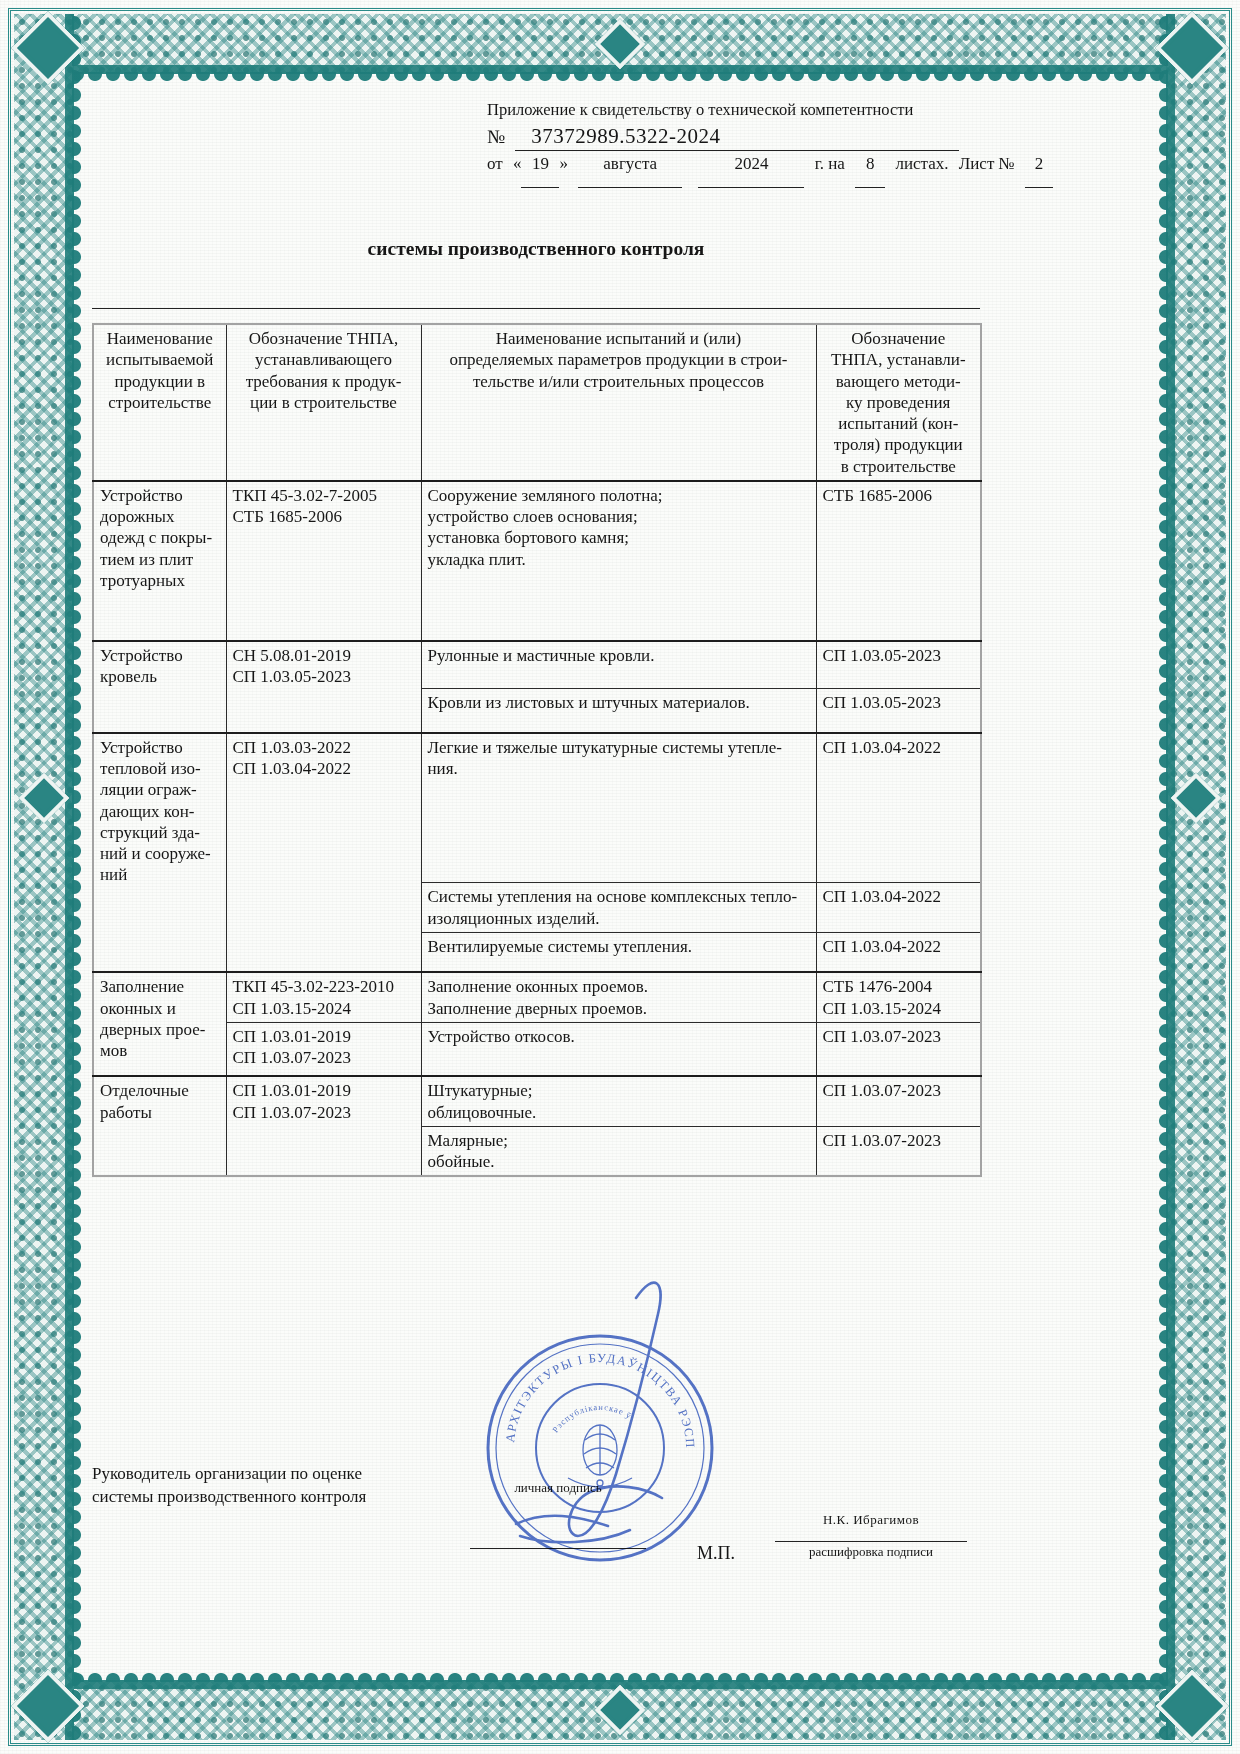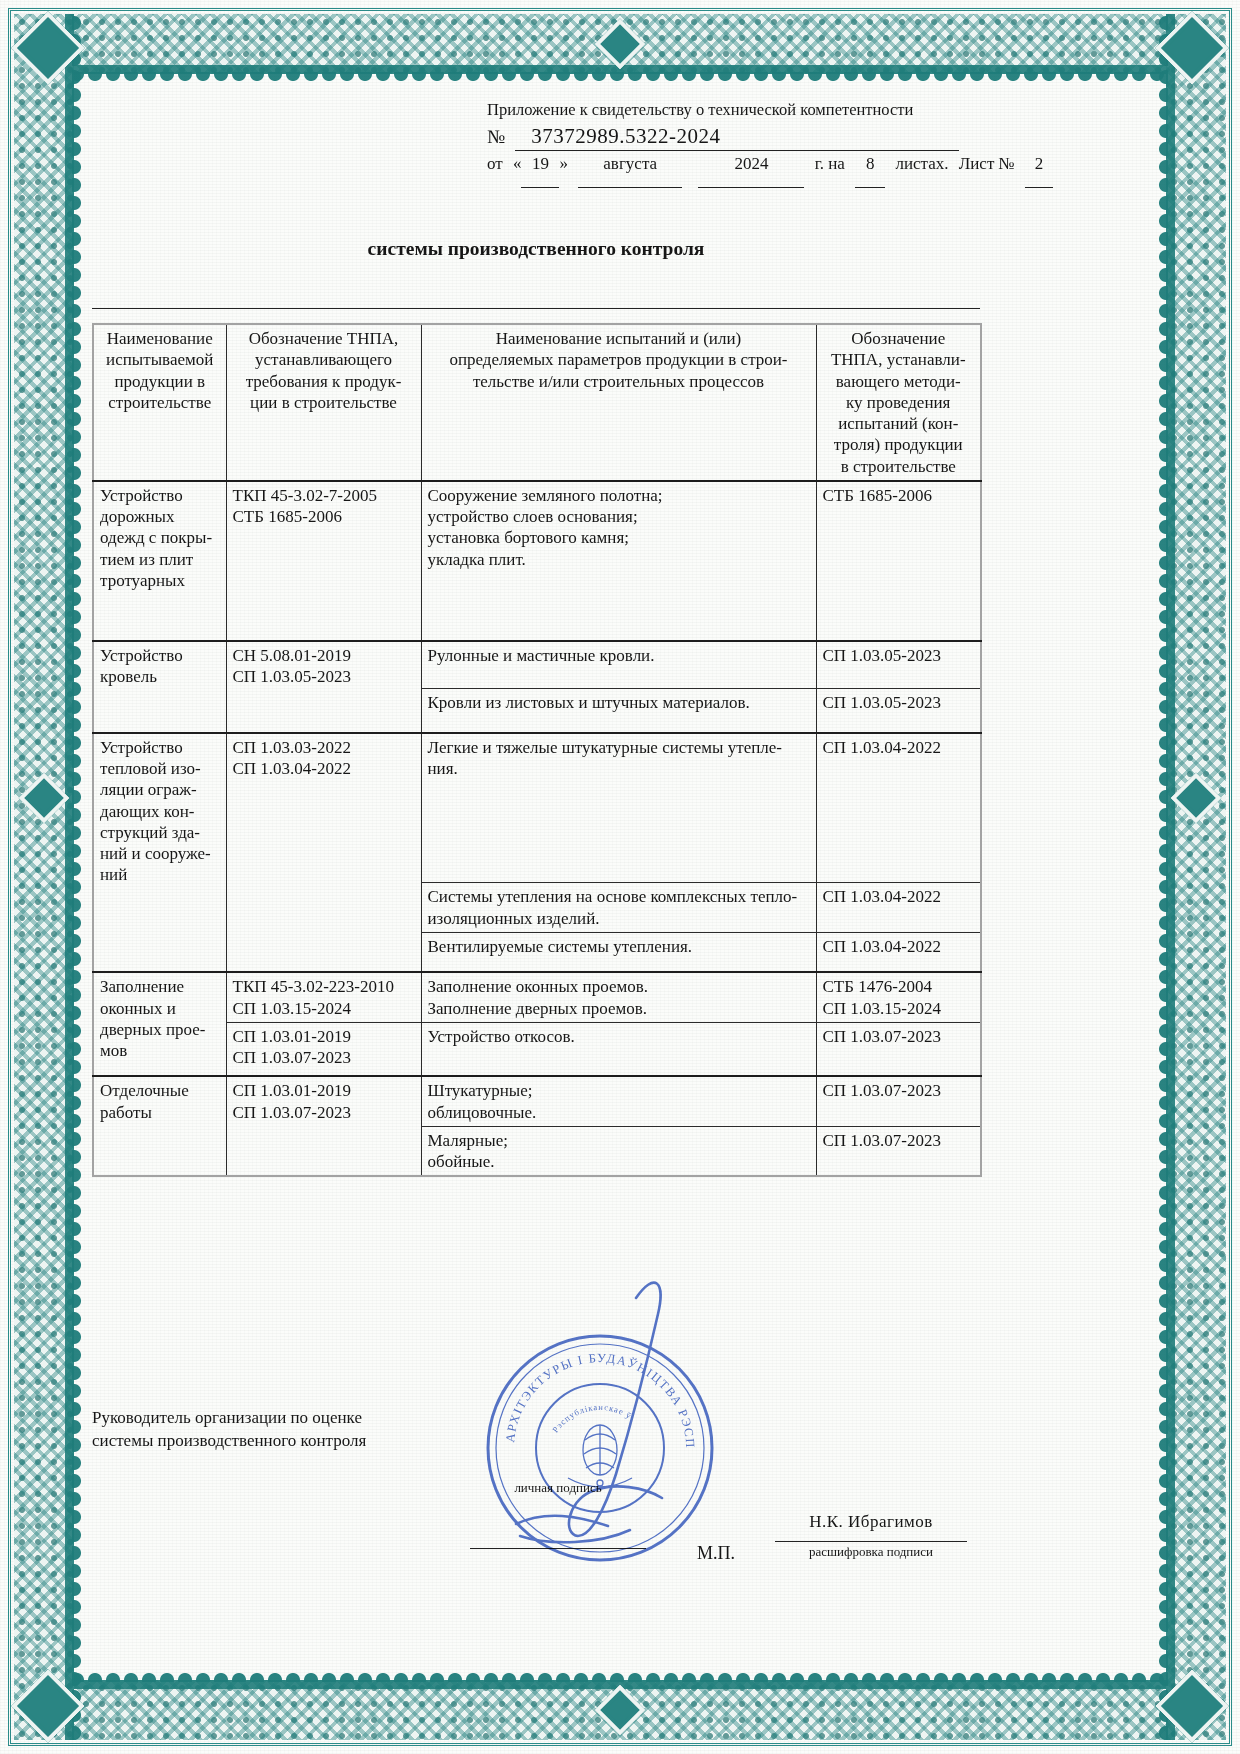--- a/index.html
+++ b/index.html
@@ -67,25 +67,25 @@
   table.main th, table.main td{
     border:1.4px solid #2b2b2b;vertical-align:top;white-space:pre-line;
     padding:3px 6px;font-size:17px;line-height:1.25;font-weight:normal;text-align:left;
   }
   table.main th{text-align:center;border-bottom:2.6px solid #1d1d1d;}
   table.main{border:2px solid #a3a3a3;}
   tr.h135{height:135px;} tr.h160{height:160px;} tr.h48{height:48px;} tr.h44{height:44px;}
   tr.h150{height:150px;} tr.h40{height:40px;} tr.h54{height:54px;} tr.h50{height:50px;}
   tr.group-start td{border-top:2.4px solid #1d1d1d;}
   
-  .foot-left{position:absolute;left:92px;top:1406px;font-size:17px;line-height:23px;}
+  .foot-left{position:absolute;left:92px;top:1462px;font-size:17px;line-height:23px;}
   .sig-line{position:absolute;left:470px;top:1548px;width:176px;border-top:1.5px solid #222;}
   .sig-caption{position:absolute;left:470px;top:1480px;width:176px;text-align:center;font-size:13px;}
   .mp{position:absolute;left:697px;top:1543px;font-size:18px;}
-  .name{position:absolute;left:775px;top:1512px;width:192px;text-align:center;font-size:17px;letter-spacing:.5px;}
+  .name{position:absolute;left:775px;top:1512px;width:192px;text-align:center;font-size:13px;letter-spacing:.5px;}
   .name-line{position:absolute;left:775px;top:1541px;width:192px;border-top:1.5px solid #222;}
   .name-caption{position:absolute;left:775px;top:1544px;width:192px;text-align:center;font-size:13px;}
   .stamp-wrap{position:absolute;left:450px;top:1278px;width:300px;height:320px;mix-blend-mode:multiply;opacity:.88;}
 </style>
 </head>
 <body>
 
 <div class="page">
   <div class="paper-texture"></div>
 

